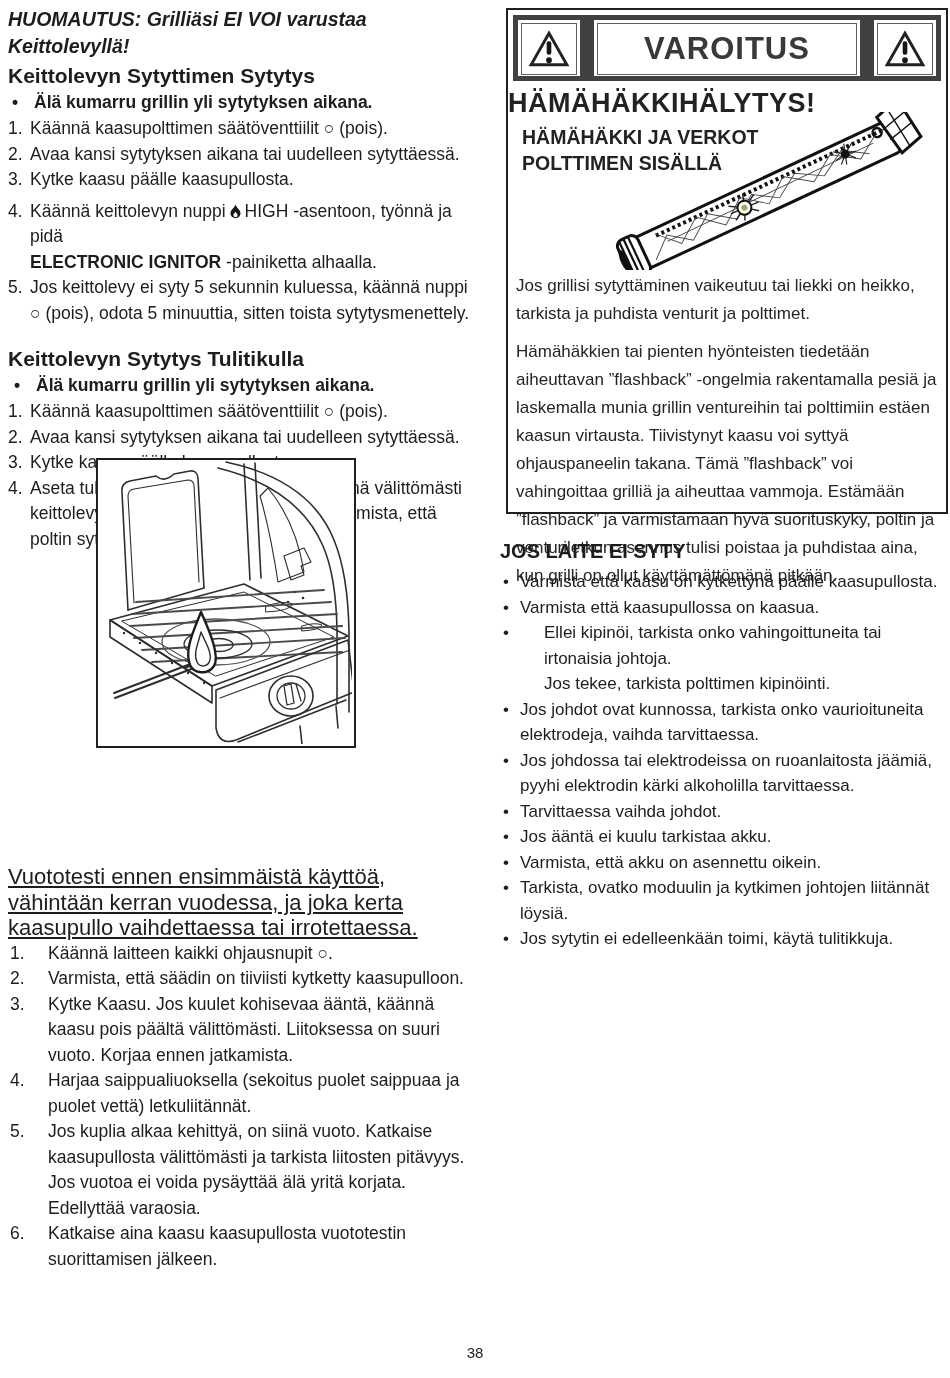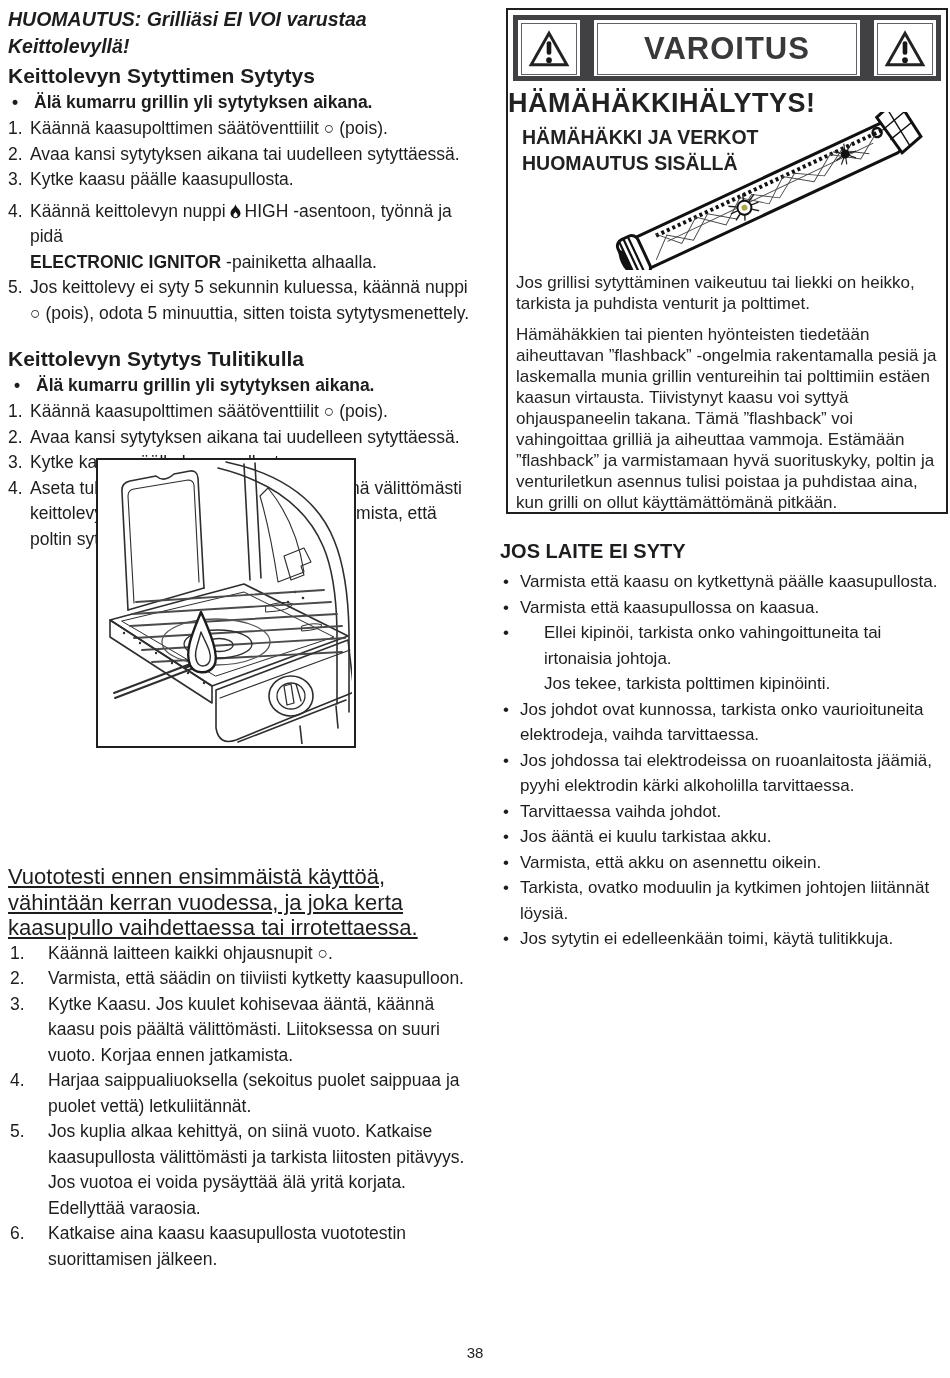--- a/index.html
+++ b/index.html
@@ -34,21 +34,21 @@
   .warn-header{margin:5px;background:#414042;padding:5px;display:flex;gap:14px;height:56px;}
   .tri-box{background:#fff;width:62px;flex:none;padding:3px;box-sizing:border-box;}
   .tri-inner{border:1.5px solid #616163;height:100%;display:flex;align-items:center;justify-content:center;}
   .varo-box{background:#fff;flex:1;padding:3px;box-sizing:border-box;}
   .varo-inner{border:1.5px solid #616163;height:100%;display:flex;align-items:center;justify-content:center;
               font-size:31px;font-weight:bold;letter-spacing:1px;color:#39393b;}
   .alert-title{text-align:left;font-size:27px;font-weight:bold;letter-spacing:.5px;
                color:#222;margin-top:7px;}
   .subtitle{font-size:19.5px;font-weight:bold;line-height:26px;margin:5px 0 0 14px;color:#222;}
   .venturi{position:absolute;left:96px;top:102px;width:330px;height:158px;}
-  .wp{font-size:17px;line-height:21px;margin:0 6px 0 8px;color:#242426;}
+  .wp{font-size:17px;line-height:28px;margin:0 6px 0 8px;color:#242426;}
   .wp1{margin-top:96px;}
   .wp2{margin-top:10px;}
 
   .troubleshoot{position:absolute;left:500px;top:538px;width:448px;}
   .ts-title{font-size:20px;font-weight:bold;line-height:26px;margin-bottom:5px;}
   .tsb{display:flex;font-size:17px;line-height:25.5px;}
   .tsb .bdot{width:20px;flex:none;padding-left:3px;box-sizing:border-box;}
   .tsb .txt{flex:1;}
   .subline{margin-left:24px;}
 
@@ -245,21 +245,21 @@
             <rect x="17.8" y="10.5" width="4.4" height="13" rx="2" fill="#161616"></rect>
             <circle cx="20" cy="28.6" r="2.7" fill="#161616"></circle>
           </svg>
         </div>
       </div>
     </div>
 
     <div class="alert-title">HÄMÄHÄKKIHÄLYTYS!</div>
     <div class="subtitle">
       <span>HÄMÄHÄKKI JA VERKOT</span><br>
-      <span>HUOMAUTUS SISÄLLÄ</span>
+      <span>POLTTIMEN SISÄLLÄ</span>
     </div>
 
     <div class="venturi">
       <svg viewBox="0 0 330 158" width="330" height="158">
         <g transform="translate(165,82) rotate(-25)">
 
           <rect x="-142" y="-17" width="280" height="34" rx="4" fill="#fff" stroke="#111" stroke-width="3"></rect>
 
           <rect x="-160" y="-21" width="22" height="42" rx="7" fill="#fff" stroke="#111" stroke-width="3"></rect>
           <path d="M-156 -20 L-156 20 M-151 -21 L-151 21 M-146 -21 L-146 21" stroke="#111" stroke-width="2.2"></path>

